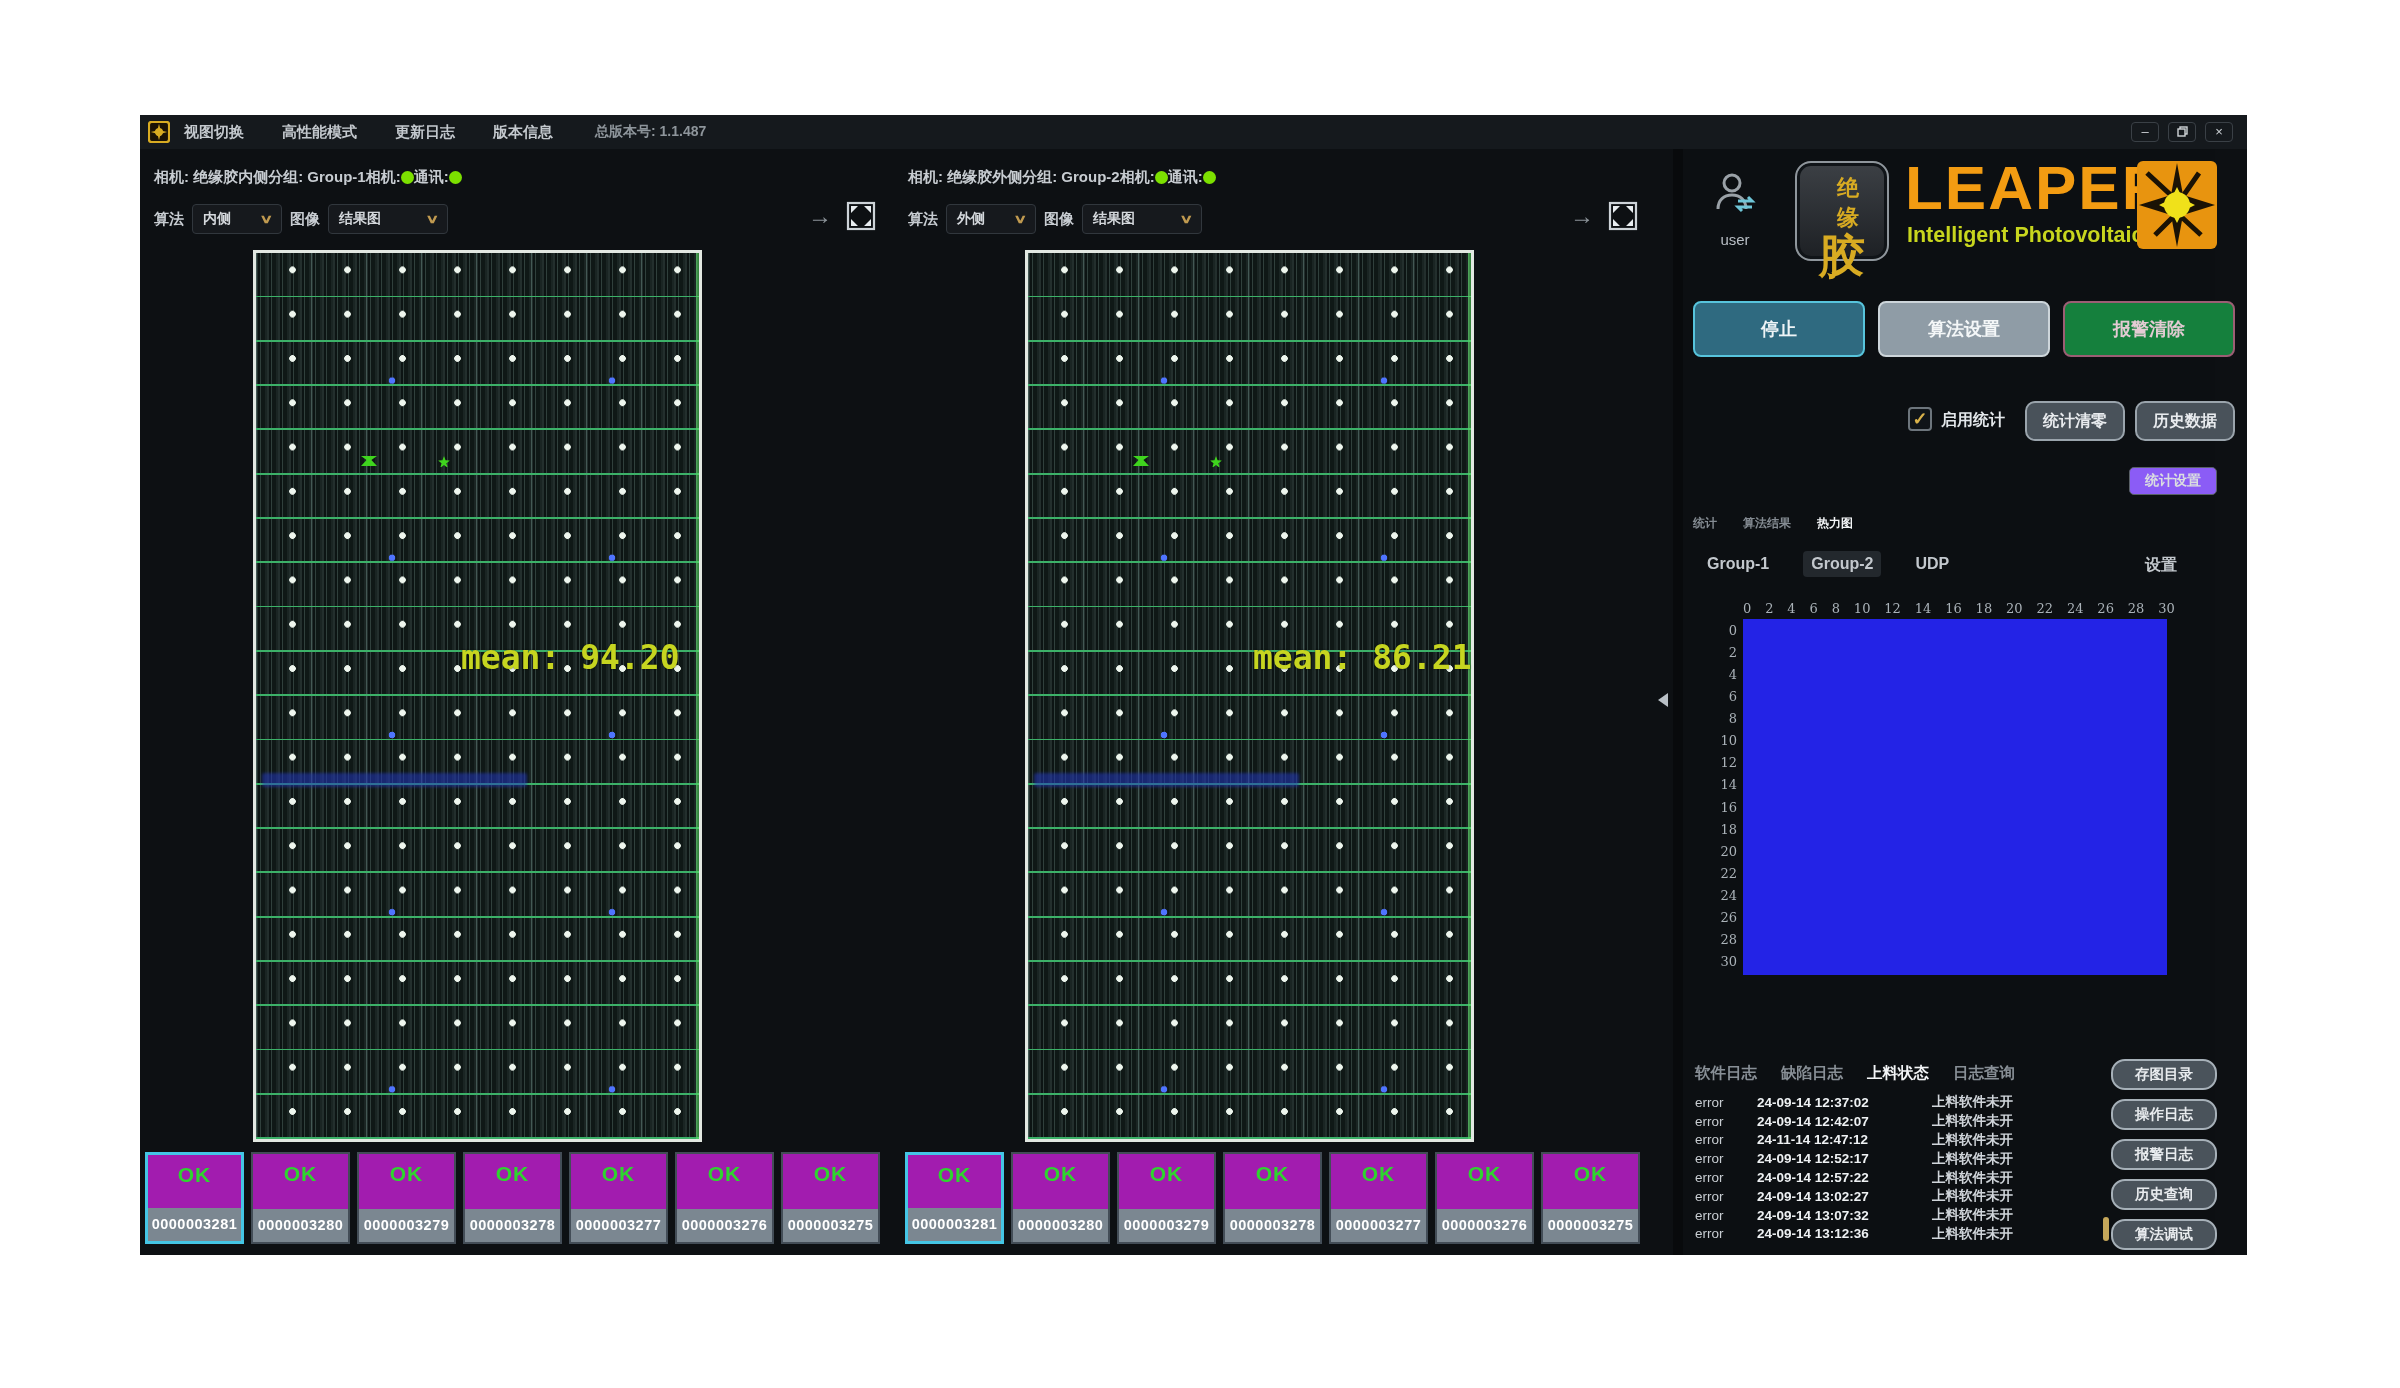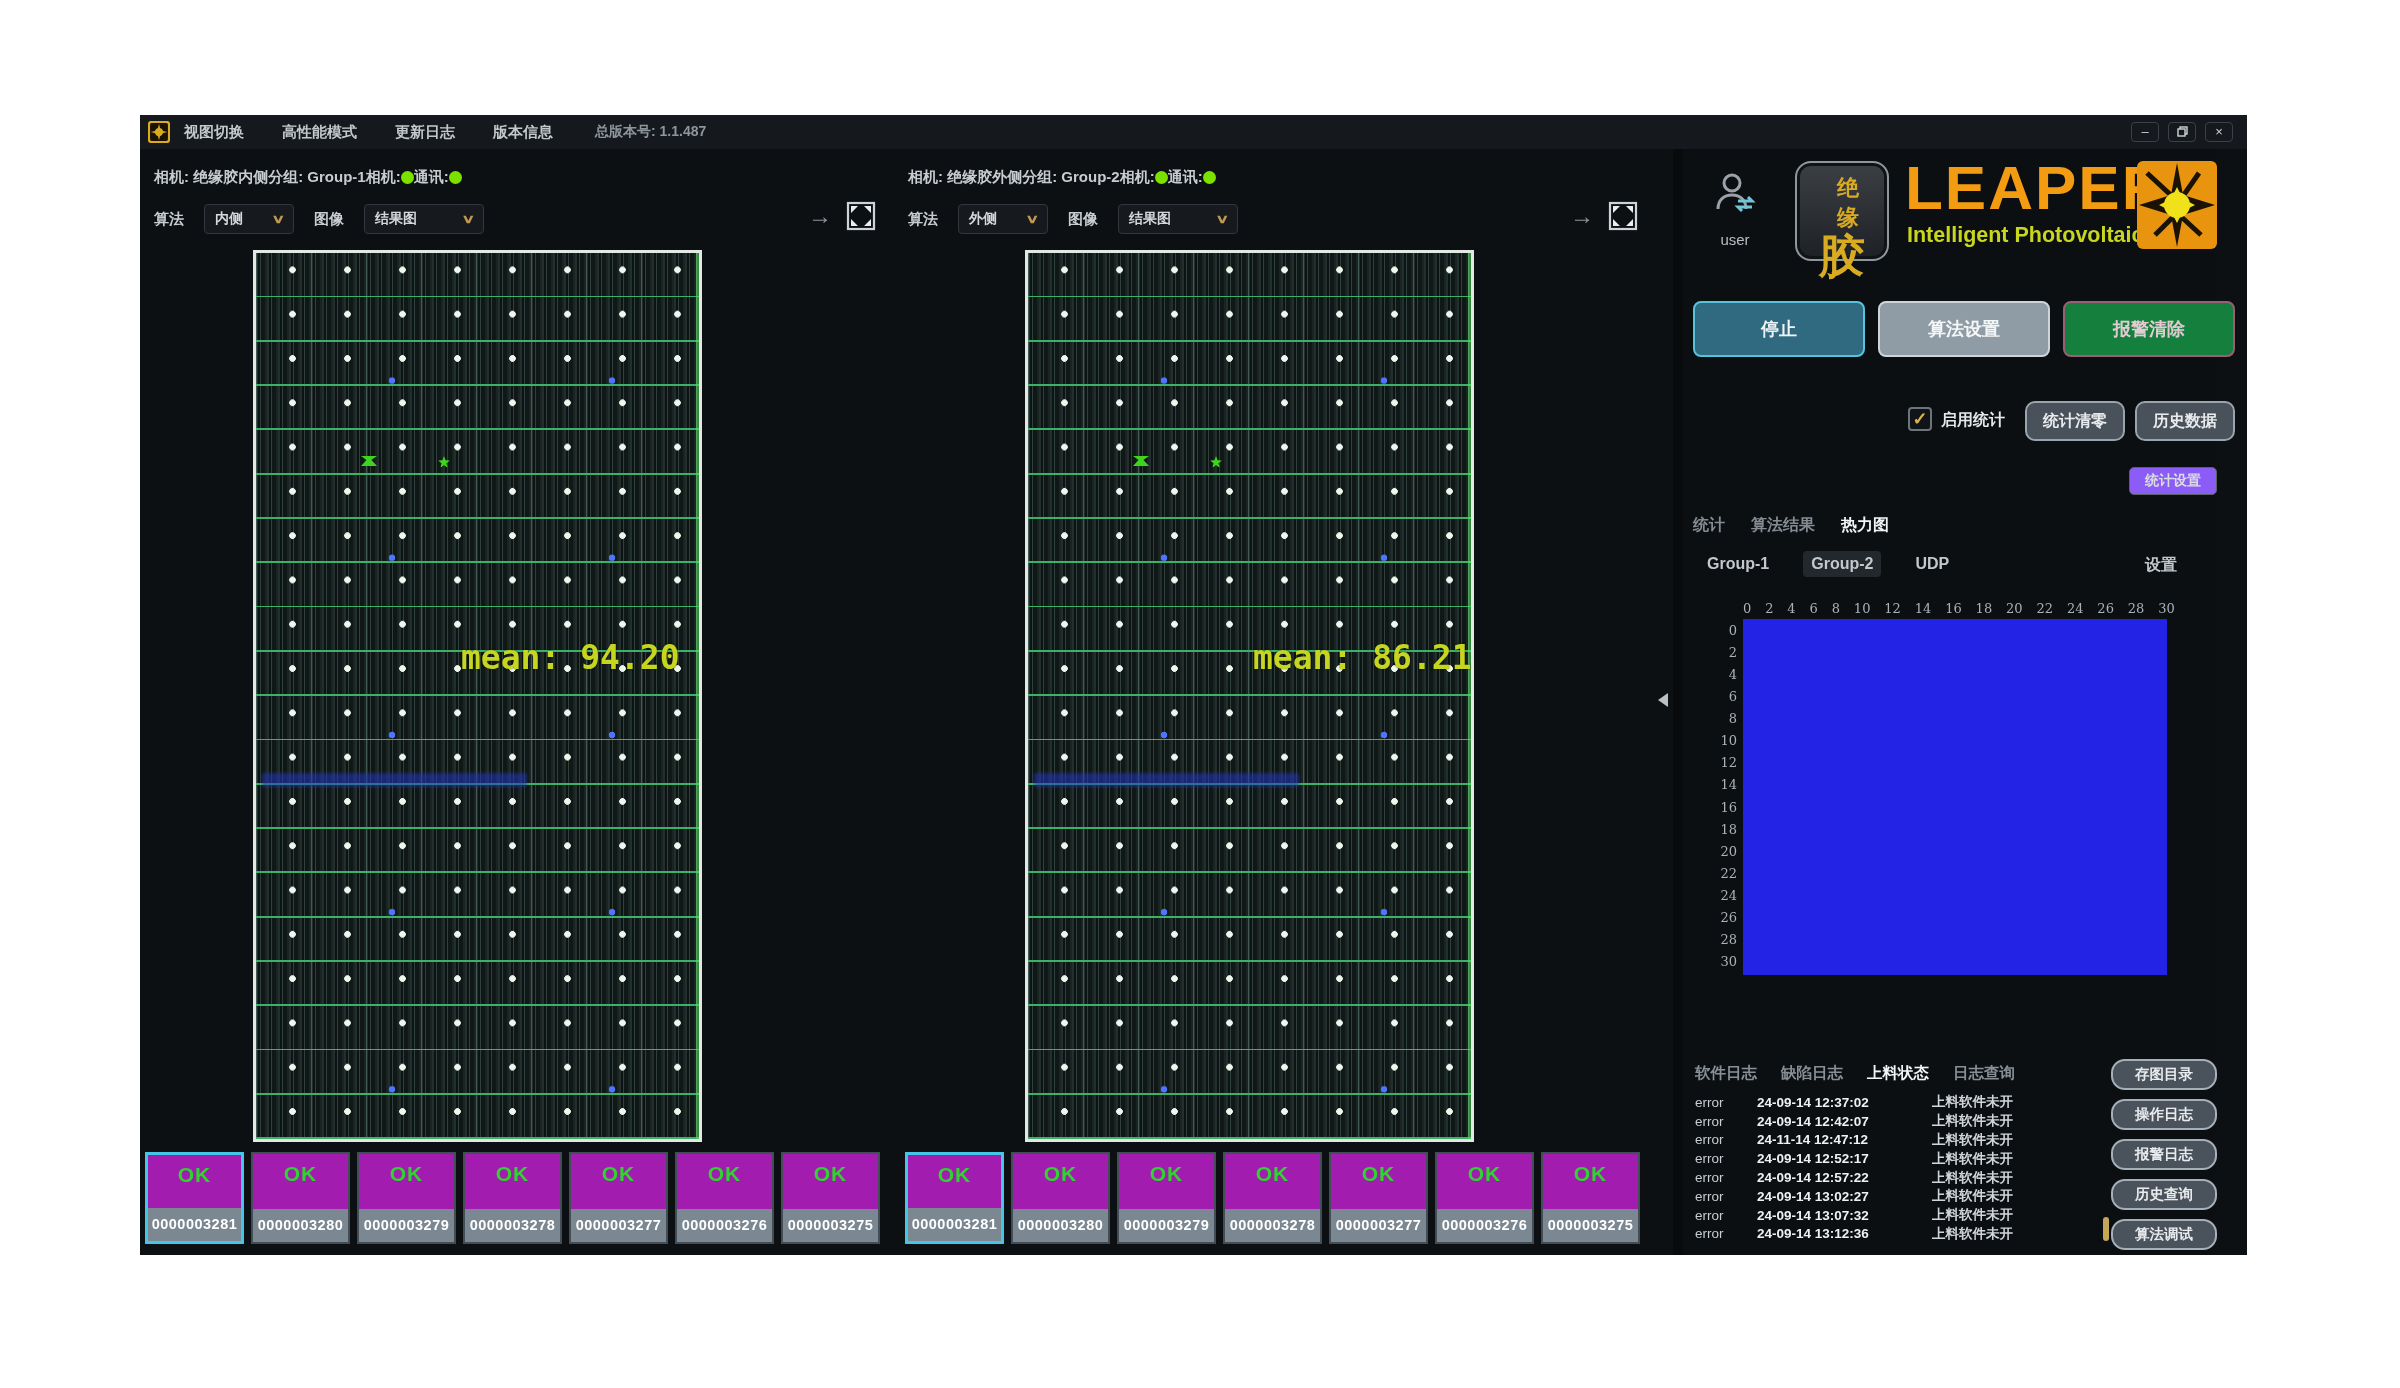--- a/index.html
+++ b/index.html
@@ -11,21 +11,21 @@
   .app-icon { width:22px; height:22px; margin:0 14px 0 8px; }
   .menu { display:flex; gap:38px; color:#c3c8cd; font-size:15px; font-weight:bold; }
   .menu-item { cursor:default; }
   .version { color:#8e959b; font-size:14px; margin-left:42px; font-weight:bold; }
   .winctl { position:absolute; right:14px; top:7px; display:flex; gap:9px; }
   .winbtn { width:28px; height:20px; border:1px solid #3a4046; border-radius:4px; color:#cfd4d8; font-size:13px; line-height:18px; text-align:center; }
 
   
   .cam-header { position:absolute; top:52px; height:20px; display:flex; align-items:center; color:#c7ccd1; font-size:15px; font-weight:bold; white-space:nowrap; }
   .status-dot { width:13px; height:13px; border-radius:50%; background:#7ce000; display:inline-block; }
-  .cam-toolbar { position:absolute; top:88px; height:32px; display:flex; align-items:center; gap:20px; color:#c7ccd1; font-size:15px; font-weight:bold; }
+  .cam-toolbar { position:absolute; top:88px; height:32px; display:flex; align-items:center; gap:8px; color:#c7ccd1; font-size:15px; font-weight:bold; }
   .sel { height:30px; background:#16191d; border:1px solid #31373d; border-radius:4px; color:#d4d8dc; font-size:14px; display:flex; align-items:center; justify-content:space-between; padding:0 10px; }
   .sel .chev { color:#c09a50; font-size:12px; margin-left:12px; transform:scaleX(1.6); }
   .panel-tools { position:absolute; top:86px; display:flex; align-items:center; gap:14px; }
   .arrow-ic { color:#8d949a; font-size:24px; line-height:24px; }
 
   .pv-img { position:absolute; top:135px; width:449px; height:892px; border:3px solid #e2e8e2;
     background-color:#101817;
     background-image:
       radial-gradient(circle, #4f74ff 0 3px, rgba(0,0,0,0) 3.6px),
       radial-gradient(circle, #eef6ee 0 3px, rgba(0,0,0,0) 3.6px),
@@ -67,21 +67,21 @@
   .btn-alarm { background:#15803d; border:2px solid #9c5e74; color:#e3cbd3; }
 
   .stats-row { position:absolute; left:0; top:252px; width:100%; height:44px; }
   .chk { position:absolute; left:225px; top:6px; width:24px; height:24px; background:#101418; border:2px solid #6d757c; border-radius:4px; color:#d9b24a; font-size:18px; font-weight:bold; text-align:center; line-height:21px; }
   .chk-label { position:absolute; left:258px; top:9px; color:#e3e7ea; font-size:16px; font-weight:bold; }
   .smallbtn { position:absolute; height:40px; border-radius:10px; background:#49525a; border:2px solid #9aa4ac; color:#e8ebee; font-size:16px; font-weight:bold; display:flex; align-items:center; justify-content:center; }
   .btn-statclear { left:342px; top:0; width:100px; }
   .btn-histdata { left:452px; top:0; width:100px; }
   .btn-statset { position:absolute; left:446px; top:318px; width:88px; height:28px; background:#8b5cf6; border:1px solid #5a6167; border-radius:5px; color:#dadde0; font-size:14px; font-weight:bold; display:flex; align-items:center; justify-content:center; }
 
-  .res-tabs { position:absolute; left:10px; top:366px; display:flex; gap:26px; font-size:16px; font-weight:bold; color:#848b92; }
+  .res-tabs { position:absolute; left:10px; top:366px; display:flex; gap:26px; font-size:12px; font-weight:bold; color:#848b92; }
   .res-tabs .active { color:#f2f4f6; }
   .grp-tabs { position:absolute; left:16px; top:402px; display:flex; gap:26px; font-size:16px; font-weight:bold; color:#c3c8cd; }
   .grp-tabs .tab2 { padding:4px 8px; }
   .grp-tabs .active { background:#23282d; border-radius:4px; }
   .grp-set { position:absolute; left:462px; top:406px; color:#c3c8cd; font-size:16px; font-weight:bold; }
 
   .hm-xticks { position:absolute; left:60px; top:452px; width:432px; display:flex; justify-content:space-between; font-family:"DejaVu Serif", serif; font-size:13px; color:#aab2b8; }
   .hm-yticks { position:absolute; left:26px; top:474px; width:28px; height:346px; display:flex; flex-direction:column; justify-content:space-between; text-align:right; font-family:"DejaVu Serif", serif; font-size:13px; color:#aab2b8; }
   .hm-rect { position:absolute; left:60px; top:470px; width:424px; height:356px; }
 

